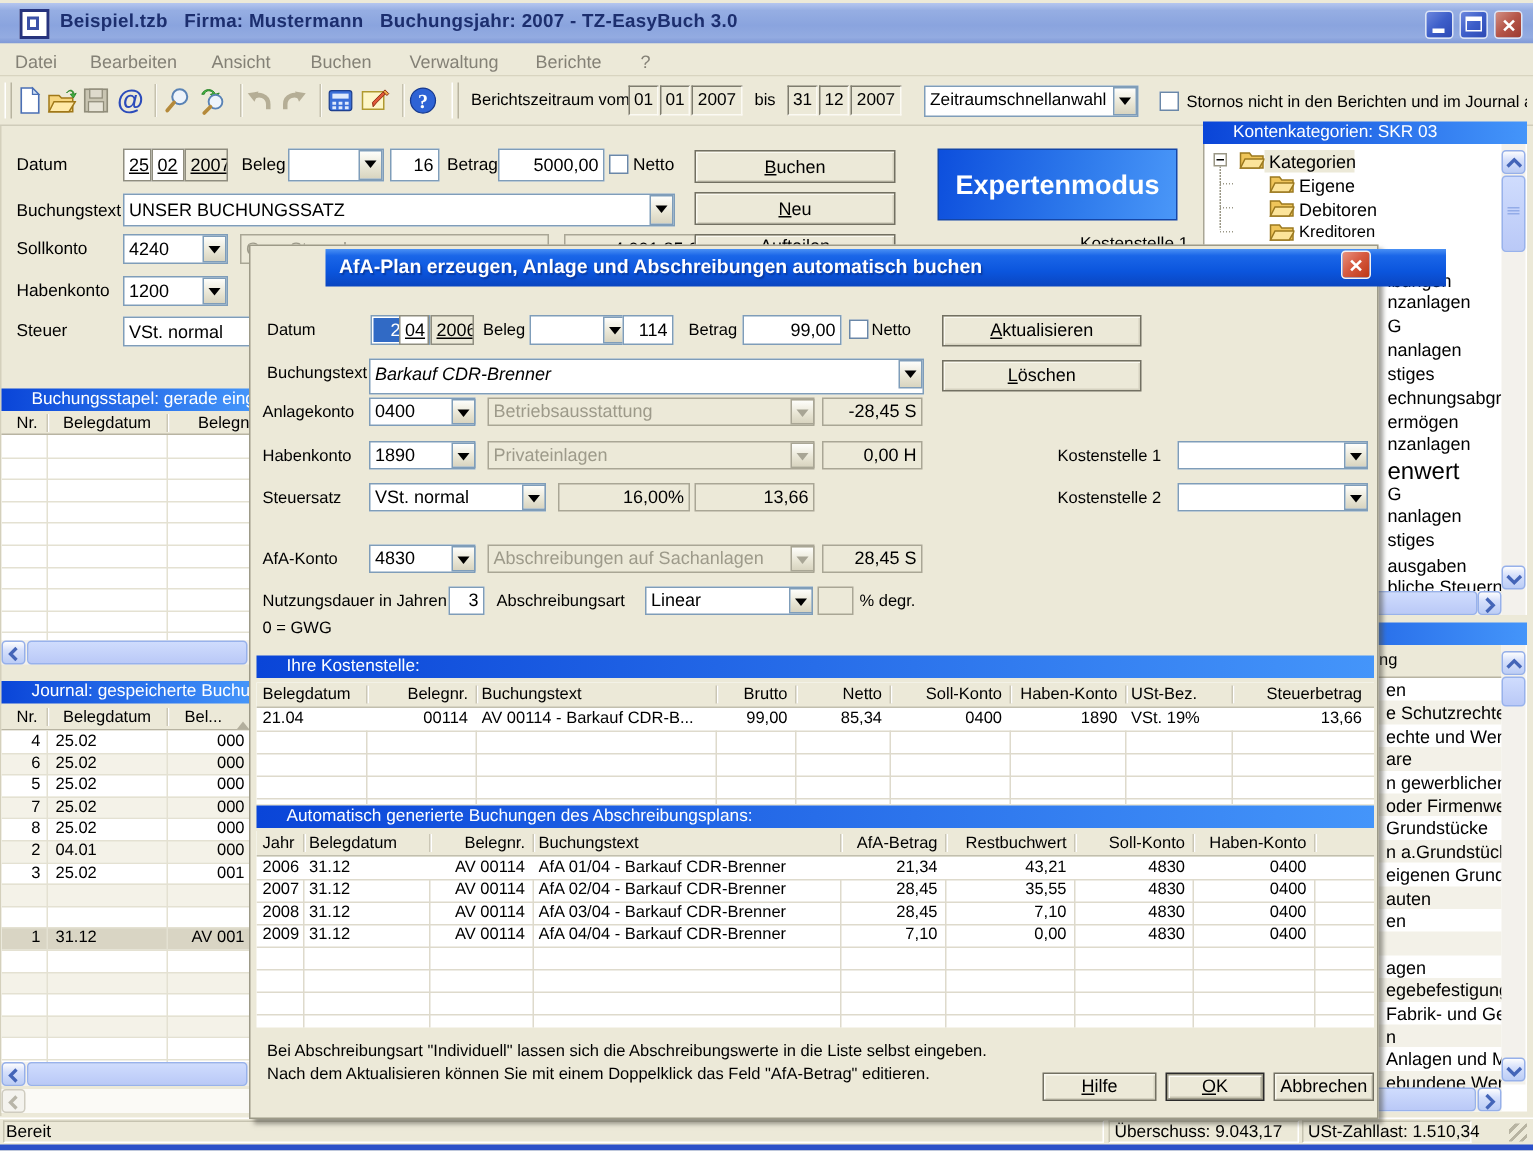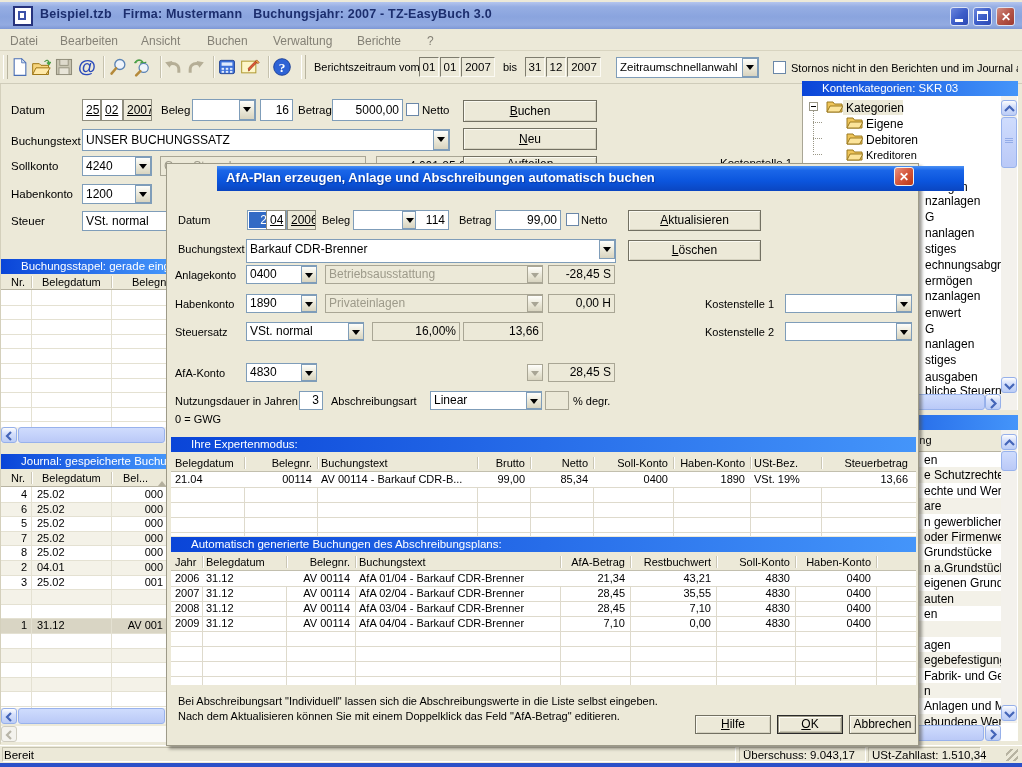--- a/index.html
+++ b/index.html
@@ -201,20 +201,23 @@
 
   <div class="lbl" style="left:11px;top:188px;">Habenkonto</div>
   <div class="fld" style="left:82px;top:184px;width:70px;height:20px;line-height:18px;">1200</div>
   <div class="carr" style="left:135px;top:185px;height:18px;"></div>
 
   <div class="lbl" style="left:11px;top:215px;">Steuer</div>
   <div class="fld" style="left:82px;top:211px;width:85px;height:20px;line-height:18px;">VSt. normal</div>
 
   <div class="btn" style="left:463px;top:100px;width:134px;height:22px;line-height:20px;"><u>B</u>uchen</div>
   <div class="btn" style="left:463px;top:128px;width:134px;height:22px;line-height:20px;"><u>N</u>eu</div>
+  <div class="abs" style="left:625px;top:99px;width:160px;height:48px;
+     background:linear-gradient(100deg,#0d4fdd 0%,#2f7bec 60%,#4a97f8 100%);border:1px solid #1446a8;box-sizing:border-box;
+     color:#fff;font-size:18px;font-weight:bold;text-align:center;line-height:46px;">Expertenmodus</div>
 
   <div class="secbar" style="left:1px;top:259px;width:165px;">Buchungsstapel: gerade eingegebene Buchungen</div>
   <div class="ghead" style="left:1px;top:274px;width:165px;height:16px;">
     <div class="gcol" style="left:10px;">Nr.</div>
       <div class="gsep" style="left:30px;"></div>
     <div class="gcol" style="left:41px;">Belegdatum</div>
       <div class="gsep" style="left:110px;"></div>
     <div class="gcol" style="left:131px;">Belegnr.</div>
   </div>
   <div class="abs" id="bstapel" style="left:1px;top:290px;width:165px;height:137px;background:#fff;overflow:hidden;">
@@ -342,21 +345,21 @@
       </svg>
       <div class="cell" style="left:63px;top:53px;font-size:11px;">Kreditoren</div>
       <div class="cell" style="left:122px;top:84px;width:76px;font-size:12px;">ibungen</div>
       <div class="cell" style="left:122px;top:98px;width:76px;font-size:12px;">nzanlagen</div>
       <div class="cell" style="left:122px;top:114px;width:76px;font-size:12px;">G</div>
       <div class="cell" style="left:122px;top:130px;width:76px;font-size:12px;">nanlagen</div>
       <div class="cell" style="left:122px;top:146px;width:76px;font-size:12px;">stiges</div>
       <div class="cell" style="left:122px;top:162px;width:76px;font-size:12px;">echnungsabgrer</div>
       <div class="cell" style="left:122px;top:178px;width:76px;font-size:12px;">ermögen</div>
       <div class="cell" style="left:122px;top:193px;width:76px;font-size:12px;">nzanlagen</div>
-      <div class="cell" style="left:122px;top:210px;width:76px;font-size:12px;">enwert</div>
+      <div class="cell" style="left:122px;top:210px;width:76px;font-size:16px;">enwert</div>
       <div class="cell" style="left:122px;top:226px;width:76px;font-size:12px;">G</div>
       <div class="cell" style="left:122px;top:241px;width:76px;font-size:12px;">nanlagen</div>
       <div class="cell" style="left:122px;top:257px;width:76px;font-size:12px;">stiges</div>
       <div class="cell" style="left:122px;top:274px;width:76px;font-size:12px;">ausgaben</div>
       <div class="cell" style="left:122px;top:288px;width:76px;font-size:12px;">bliche Steuern</div>
       <div class="strack" style="left:198px;top:0;width:16px;height:314px;"></div>
       <div class="sbtn" style="left:198px;top:4px;">
         <svg width="11" height="10" viewBox="0 0 11 10">
           <path d="M1 7 L5.5 2.5 L10 7" stroke="#4465b8" stroke-width="2.2" fill="none"></path>
         </svg>
@@ -454,21 +457,21 @@
     <div class="fld" style="left:186px;top:46px;width:65px;height:20px;"></div>
     <div class="carr" style="left:235px;top:47px;height:18px;"></div>
     <div class="fld num" style="left:248px;top:46px;width:34px;height:20px;line-height:18px;">114</div>
     <div class="lbl" style="left:292px;top:50px;">Betrag</div>
     <div class="fld num" style="left:328px;top:46px;width:66px;height:20px;line-height:18px;">99,00</div>
     <div class="cb" style="left:399px;top:49px;"></div>
     <div class="lbl" style="left:414px;top:50px;">Netto</div>
     <div class="btn" style="left:461px;top:46px;width:133px;height:21px;line-height:19px;"><u>A</u>ktualisieren</div>
 
     <div class="lbl" style="left:11px;top:79px;">Buchungstext</div>
-    <div class="fld" style="left:79px;top:75px;width:370px;height:24px;line-height:19px;">Barkauf CDR-Brenner</div>
+    <div class="fld" style="left:79px;top:75px;width:370px;height:24px;line-height:19px;font-style:italic;">Barkauf CDR-Brenner</div>
     <div class="carr" style="left:432px;top:76px;height:19px;"></div>
     <div class="btn" style="left:461px;top:76px;width:133px;height:21px;line-height:19px;"><u>L</u>öschen</div>
 
     <div class="lbl" style="left:8px;top:105px;">Anlagekonto</div>
     <div class="fld" style="left:79px;top:101px;width:71px;height:19px;line-height:17px;">0400</div>
     <div class="carr" style="left:134px;top:102px;height:17px;"></div>
     <div class="fld dis" style="left:158px;top:101px;width:218px;height:19px;line-height:17px;">Betriebsausstattung</div>
     <div class="carr dis" style="left:360px;top:102px;height:17px;"></div>
     <div class="fld vbox num" style="left:381px;top:101px;width:67px;height:19px;line-height:17px;">-28,45 S</div>
 
@@ -487,33 +490,34 @@
     <div class="carr" style="left:181px;top:159px;height:17px;"></div>
     <div class="fld vbox num" style="left:205px;top:158px;width:88px;height:19px;line-height:17px;">16,00%</div>
     <div class="fld vbox num" style="left:296px;top:158px;width:80px;height:19px;line-height:17px;">13,66</div>
     <div class="lbl" style="left:538px;top:162px;">Kostenstelle 2</div>
     <div class="fld" style="left:618px;top:158px;width:127px;height:19px;"></div>
     <div class="carr" style="left:729px;top:159px;height:17px;"></div>
 
     <div class="lbl" style="left:8px;top:203px;">AfA-Konto</div>
     <div class="fld" style="left:79px;top:199px;width:71px;height:19px;line-height:17px;">4830</div>
     <div class="carr" style="left:134px;top:200px;height:17px;"></div>
+    <div class="fld dis" style="left:158px;top:199px;width:218px;height:19px;line-height:17px;">Abschreibungen auf Sachanlagen</div>
     <div class="carr dis" style="left:360px;top:200px;height:17px;"></div>
     <div class="fld vbox num" style="left:381px;top:199px;width:67px;height:19px;line-height:17px;">28,45 S</div>
 
     <div class="lbl" style="left:8px;top:231px;">Nutzungsdauer in Jahren</div>
     <div class="fld num" style="left:132px;top:227px;width:24px;height:19px;line-height:17px;">3</div>
     <div class="lbl" style="left:164px;top:231px;">Abschreibungsart</div>
     <div class="fld" style="left:263px;top:227px;width:112px;height:19px;line-height:17px;">Linear</div>
     <div class="carr" style="left:359px;top:228px;height:17px;"></div>
     <div class="fld vbox" style="left:378px;top:227px;width:24px;height:19px;"></div>
     <div class="lbl" style="left:406px;top:231px;">% degr.</div>
     <div class="lbl" style="left:8px;top:249px;">0 = GWG</div>
 
-    <div class="secbar" style="left:4px;top:273px;width:745px;">Ihre Expertenmodus:</div>
+    <div class="secbar" style="left:4px;top:273px;width:745px;">Ihre Kostenstelle:</div>
     <div class="abs" id="tbl1" style="left:4px;top:291px;width:745px;height:81px;background:#fff;overflow:hidden;">
         <div class="ghead" style="left:0;top:0;width:745px;height:17px;border-bottom:1px solid #c2bfae;">
           <div class="gcol" style="left:4px;">Belegdatum</div>
           <div class="gsep" style="left:73px;"></div>
           <div class="gcol" style="left:73px;width:68px;text-align:right;">Belegnr.</div>
           <div class="gsep" style="left:146px;"></div>
           <div class="gcol" style="left:150px;">Buchungstext</div>
           <div class="gsep" style="left:306px;"></div>
           <div class="gcol" style="left:306px;width:48px;text-align:right;">Brutto</div>
           <div class="gsep" style="left:359px;"></div>

